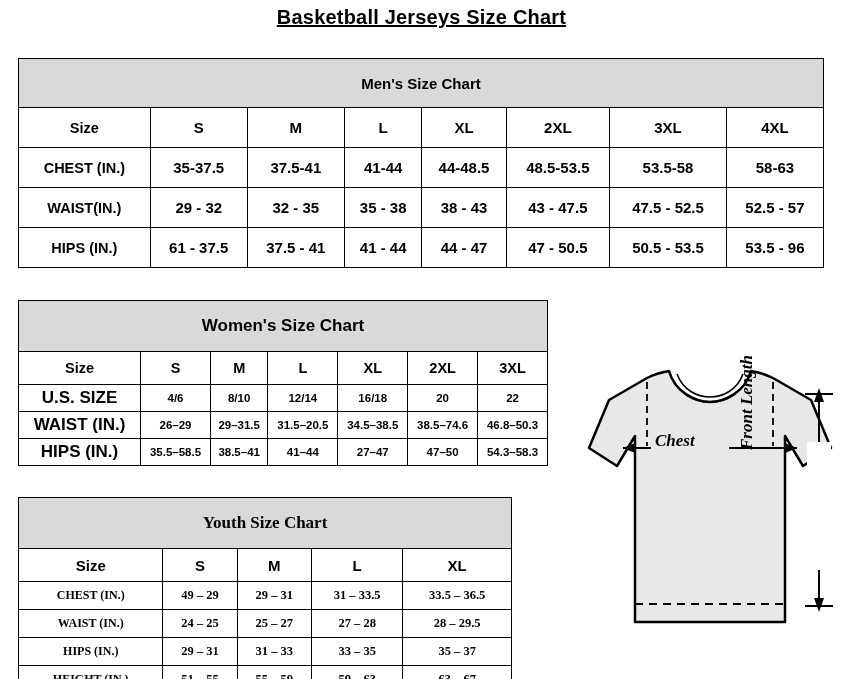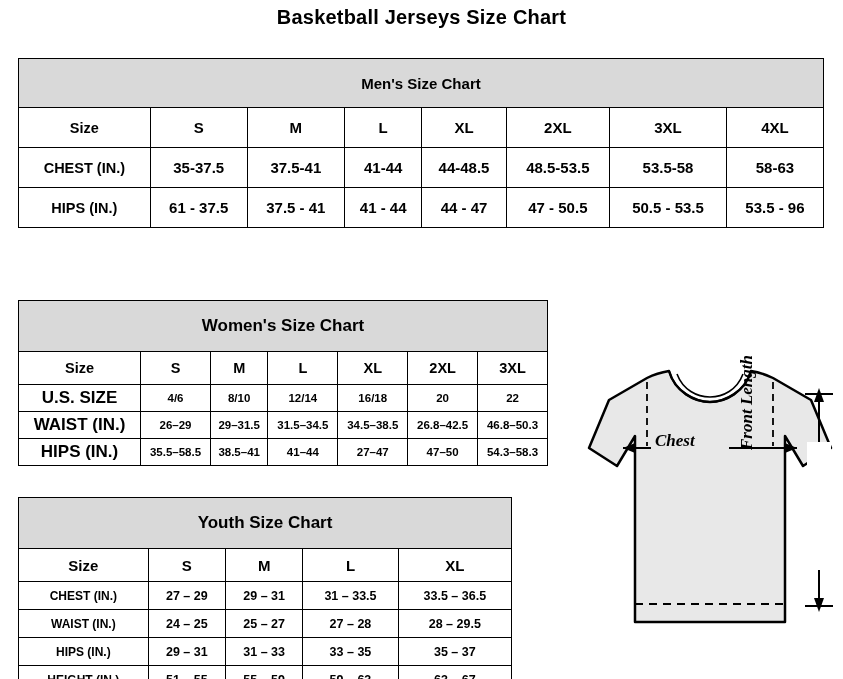--- a/index.html
+++ b/index.html
@@ -17,20 +17,21 @@
   }
   #page-title {
     position: absolute;
     top: 6px;
     left: 0;
     width: 843px;
     text-align: center;
     font-size: 20px;
     font-weight: bold;
     letter-spacing: 0.2px;
+    text-decoration: underline;
   }
 
   table.chart {
     border-collapse: collapse;
     position: absolute;
     background: #ef4444;
   }
   table.chart th, table.chart td {
     border: 1px solid #000000;
     text-align: center;
@@ -86,20 +87,21 @@
     width: 494px;
   }
   #youth-table .caption-cell { height: 34px; font-size: 17px; }
   #youth-table th.hdr-cell {
     height: 30px;
     font-size: 15px;
   }
   #youth-table td {
     height: 25px;
     font-size: 12.5px;
+    font-family: Liberation Serif, serif;
   }
   #youth-table td.rowlabel { font-size: 12px; }
 
   
   #shirt-diagram {
     position: absolute;
     left: 569px;
     top: 330px;
     width: 300px;
     height: 340px;
@@ -149,20 +151,30 @@
       <td class="rowlabel">CHEST (IN.)</td>
       <td>35-37.5</td>
       <td>37.5-41</td>
       <td>41-44</td>
       <td>44-48.5</td>
       <td>48.5-53.5</td>
       <td>53.5-58</td>
       <td>58-63</td>
     </tr>
     <tr>
+      <td class="rowlabel">WAIST(IN.)</td>
+      <td>29 - 32</td>
+      <td>32 - 35</td>
+      <td>35 - 38</td>
+      <td>38 - 43</td>
+      <td>43 - 47.5</td>
+      <td>47.5 - 52.5</td>
+      <td>52.5 - 57</td>
+    </tr>
+    <tr>
       <td class="rowlabel">HIPS (IN.)</td>
       <td>61 - 37.5</td>
       <td>37.5 - 41</td>
       <td>41 - 44</td>
       <td>44 - 47</td>
       <td>47 - 50.5</td>
       <td>50.5 - 53.5</td>
       <td>53.5 - 96</td>
     </tr>
   </tbody>
@@ -188,23 +200,23 @@
       <td>8/10</td>
       <td>12/14</td>
       <td>16/18</td>
       <td>20</td>
       <td>22</td>
     </tr>
     <tr>
       <td class="rowlabel">WAIST  (IN.)</td>
       <td>26–29</td>
       <td>29–31.5</td>
-      <td>31.5–34.5</td>
+      <td>31.5–20.5</td>
       <td>34.5–38.5</td>
-      <td>26.8–42.5</td>
+      <td>38.5–74.6</td>
       <td>46.8–50.3</td>
     </tr>
     <tr>
       <td class="rowlabel">HIPS  (IN.)</td>
       <td>35.5–58.5</td>
       <td>38.5–41</td>
       <td>41–44</td>
       <td>27–47</td>
       <td>47–50</td>
       <td>54.3–58.3</td>
@@ -219,21 +231,21 @@
     </tr>
     <tr>
       <th class="hdr-cell rowlabel">Size</th>
       <th class="hdr-cell">S</th>
       <th class="hdr-cell">M</th>
       <th class="hdr-cell">L</th>
       <th class="hdr-cell">XL</th>
     </tr>
     <tr>
       <td class="rowlabel">CHEST (IN.)</td>
-      <td>27 – 29</td>
+      <td>49 – 29</td>
       <td>29 – 31</td>
       <td>31 – 33.5</td>
       <td>33.5 – 36.5</td>
     </tr>
     <tr>
       <td class="rowlabel">WAIST  (IN.)</td>
       <td>24 – 25</td>
       <td>25 – 27</td>
       <td>27 – 28</td>
       <td>28 – 29.5</td>

